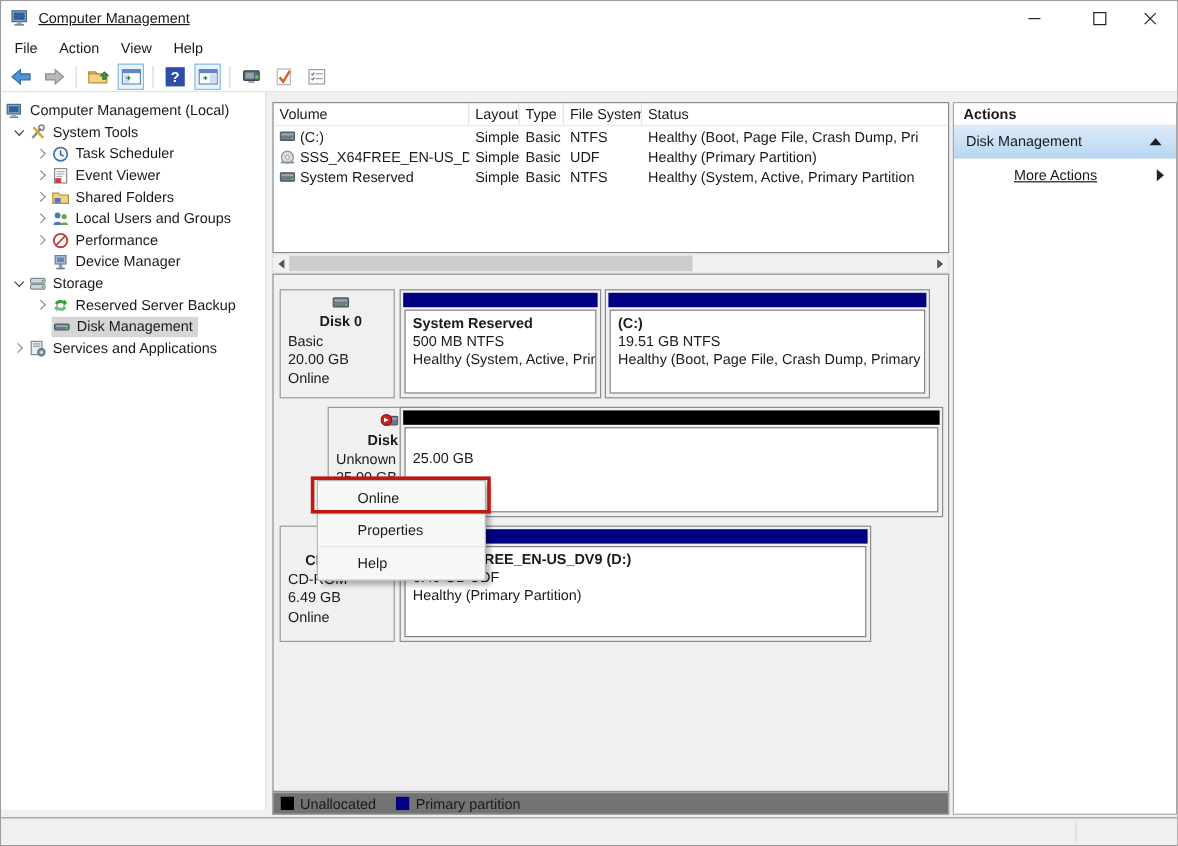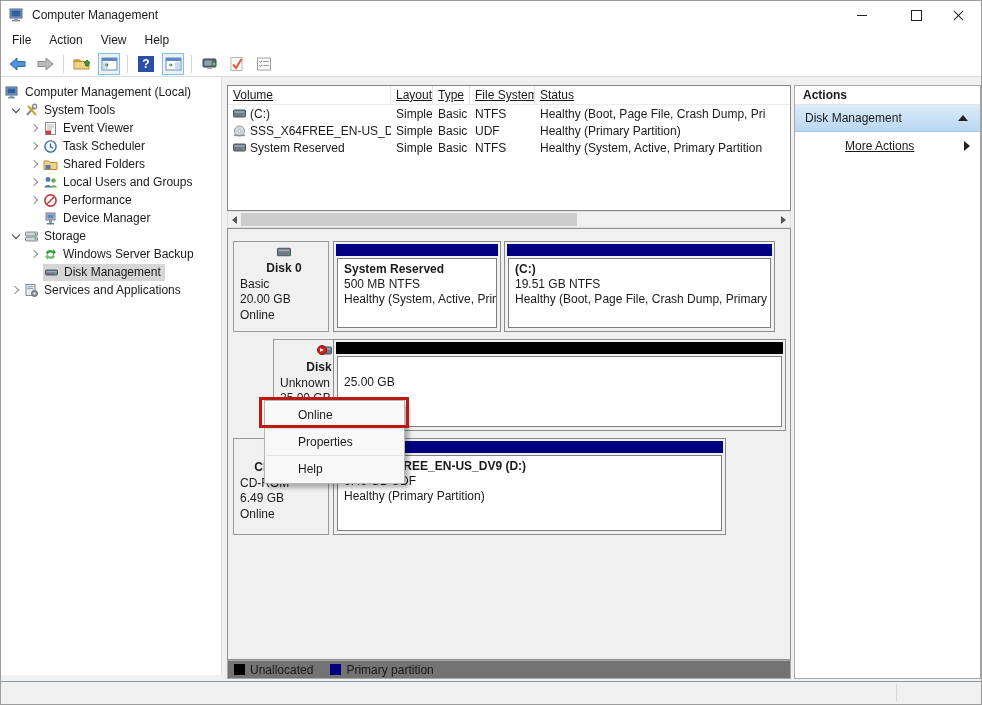--- a/index.html
+++ b/index.html
@@ -3,21 +3,21 @@
 <meta charset="utf-8">
 <style>
   html,body{margin:0;padding:0;}
   .window{position:relative;width:982px;height:705px;background:#fff;
           font-family:"Liberation Sans",sans-serif;font-size:12px;color:#1a1a1a;
           border:1px solid #9c9c9c;box-sizing:border-box;overflow:hidden;}
 
   
   .titlebar{position:absolute;left:0;top:0;right:0;height:28px;background:#fff;}
   .app-icon{position:absolute;left:8px;top:6px;width:16px;height:16px;}
-  .win-title{position:absolute;left:31px;top:7px;font-size:12px;}
+  .win-title{position:absolute;left:31px;top:7px;font-size:12px;text-decoration:underline;}
   .wbtn{position:absolute;top:0;width:46px;height:28px;display:flex;align-items:center;justify-content:center;}
   .wbtn.min{left:838px}.wbtn.max{left:892px}.wbtn.close{left:934px}
   .g-min{width:10px;height:1px;background:#222;}
   .g-max{width:9px;height:9px;border:1px solid #222;}
   .g-close{position:relative;width:11px;height:11px;}
   .g-close::before,.g-close::after{content:"";position:absolute;left:-1px;top:5px;width:13px;height:1px;background:#222;}
   .g-close::before{transform:rotate(45deg);}
   .g-close::after{transform:rotate(-45deg);}
 
   
@@ -42,21 +42,21 @@
   .chev.open{border-color:#3c3c3c;transform:rotate(45deg);margin-top:-3px;margin-left:0;}
   .l0{padding-left:4px;} .l1{padding-left:7px;} .l2{padding-left:26px;}
   .ticon{width:15px;height:15px;flex:none;margin-right:5px;}
   .hl-box{display:flex;align-items:center;background:#d6d6d6;padding:1px 4px 1px 1px;}
   .hl-box .ticon{margin-right:5px;}
 
   
   .center{position:absolute;left:226px;top:84px;width:564px;height:594px;}
   .vtable{position:absolute;left:0;top:0;width:564px;height:126px;background:#fff;border:1px solid #828790;box-sizing:border-box;overflow:hidden;}
   .vhead{display:flex;height:19px;border-bottom:1px solid #ececec;box-sizing:border-box;}
-  .vh{padding:2px 0 0 5px;border-right:1px solid #e2e2e2;box-sizing:border-box;white-space:nowrap;overflow:hidden;text-decoration:underline;}
+  .vh{padding:2px 0 0 5px;border-right:1px solid #e2e2e2;box-sizing:border-box;white-space:nowrap;overflow:hidden;}
   .c-vol{width:163px;flex:none;} .c-lay{width:42px;flex:none;} .c-typ{width:37px;flex:none;}
   .c-fs{width:65px;flex:none;} .c-st{flex:1;border-right:none;}
   .vrow{display:flex;height:17px;align-items:center;}
   .vc{padding-left:5px;box-sizing:border-box;white-space:nowrap;overflow:hidden;}
   .vol-cell{display:flex;align-items:center;gap:4px;}
   .dskicon,.cdicon{flex:none;}
 
   .hscroll{position:absolute;left:0;top:126px;width:564px;height:17px;background:#f1f1f1;border:1px solid #e0e0e0;box-sizing:border-box;}
   .thumb{position:absolute;left:13px;top:1px;width:336px;height:13px;background:#cdcdcd;}
   .sarr{position:absolute;top:4px;width:0;height:0;}
@@ -220,45 +220,45 @@
         <path d="M4 3 L12 12" stroke="#d9a02a" stroke-width="2"></path>
       </svg>
       <span>System Tools</span>
     </div>
 
     <div class="titem l2">
       <span class="chevbox">
           <span class="chev"></span>
         </span>
       <svg class="ticon" viewBox="0 0 15 15">
+        <circle cx="7.5" cy="7.5" r="5.6" fill="#f4f7fa" stroke="#3a70a8" stroke-width="1.4"></circle>
+        <path d="M7.5 4.5 L7.5 7.8 L10 9.2" stroke="#2a5b8e" stroke-width="1.2" fill="none"></path>
+      </svg>
+      <span>Task Scheduler</span>
+    </div>
+
+    <div class="titem l2">
+      <span class="chevbox">
+          <span class="chev"></span>
+        </span>
+      <svg class="ticon" viewBox="0 0 15 15">
         <rect x="2.5" y="1.5" width="10" height="12" fill="#fff" stroke="#8a8a8a"></rect>
         <rect x="4" y="3.5" width="7" height="1" fill="#b0b0b0"></rect>
           <rect x="4" y="5.5" width="7" height="1" fill="#b0b0b0"></rect>
         <rect x="4" y="7.5" width="5" height="1" fill="#b0b0b0"></rect>
           <rect x="3" y="9.5" width="5" height="4" fill="#d43b3b"></rect>
       </svg>
       <span>Event Viewer</span>
     </div>
 
     <div class="titem l2">
       <span class="chevbox">
           <span class="chev"></span>
         </span>
       <svg class="ticon" viewBox="0 0 15 15">
-        <circle cx="7.5" cy="7.5" r="5.6" fill="#f4f7fa" stroke="#3a70a8" stroke-width="1.4"></circle>
-        <path d="M7.5 4.5 L7.5 7.8 L10 9.2" stroke="#2a5b8e" stroke-width="1.2" fill="none"></path>
-      </svg>
-      <span>Task Scheduler</span>
-    </div>
-
-    <div class="titem l2">
-      <span class="chevbox">
-          <span class="chev"></span>
-        </span>
-      <svg class="ticon" viewBox="0 0 15 15">
         <path d="M1 4 L1 12.5 L14 12.5 L14 5.5 L7 5.5 L5.7 4 Z" fill="#f2d287" stroke="#b98f2e"></path>
         <rect x="2.5" y="8" width="5" height="4" fill="#4f77c0"></rect>
       </svg>
       <span>Shared Folders</span>
     </div>
 
     <div class="titem l2">
       <span class="chevbox">
           <span class="chev"></span>
         </span>
@@ -307,21 +307,21 @@
     </div>
 
     <div class="titem l2">
       <span class="chevbox">
           <span class="chev"></span>
         </span>
       <svg class="ticon" viewBox="0 0 15 15">
         <path d="M3 6 C3 3 8 2 10 4 L10 2.2 L13 5.2 L10 8.2 L10 6.4 C8.5 5 5 5.4 5 7.5 Z" fill="#3a9c3a"></path>
         <path d="M12 9 C12 12 7 13 5 11 L5 12.8 L2 9.8 L5 6.8 L5 8.6 C6.5 10 10 9.6 10 7.5 Z" fill="#77b977"></path>
       </svg>
-      <span>Windows Server Backup</span>
+      <span>Reserved Server Backup</span>
     </div>
 
     <div class="titem l2">
       <span class="chevbox"></span>
       <span class="hl-box">
         <svg class="ticon" viewBox="0 0 15 15">
           <rect x="1.5" y="5" width="12" height="5" rx="1" fill="#6e7a85" stroke="#4c565f"></rect>
           <rect x="2.5" y="6" width="10" height="1.4" fill="#9daab5"></rect>
             <circle cx="11.8" cy="8.6" r="0.9" fill="#4fd14f"></circle>
         </svg>

